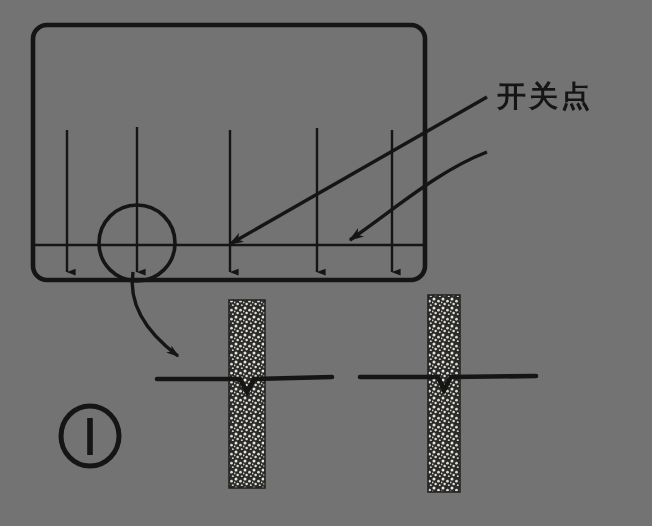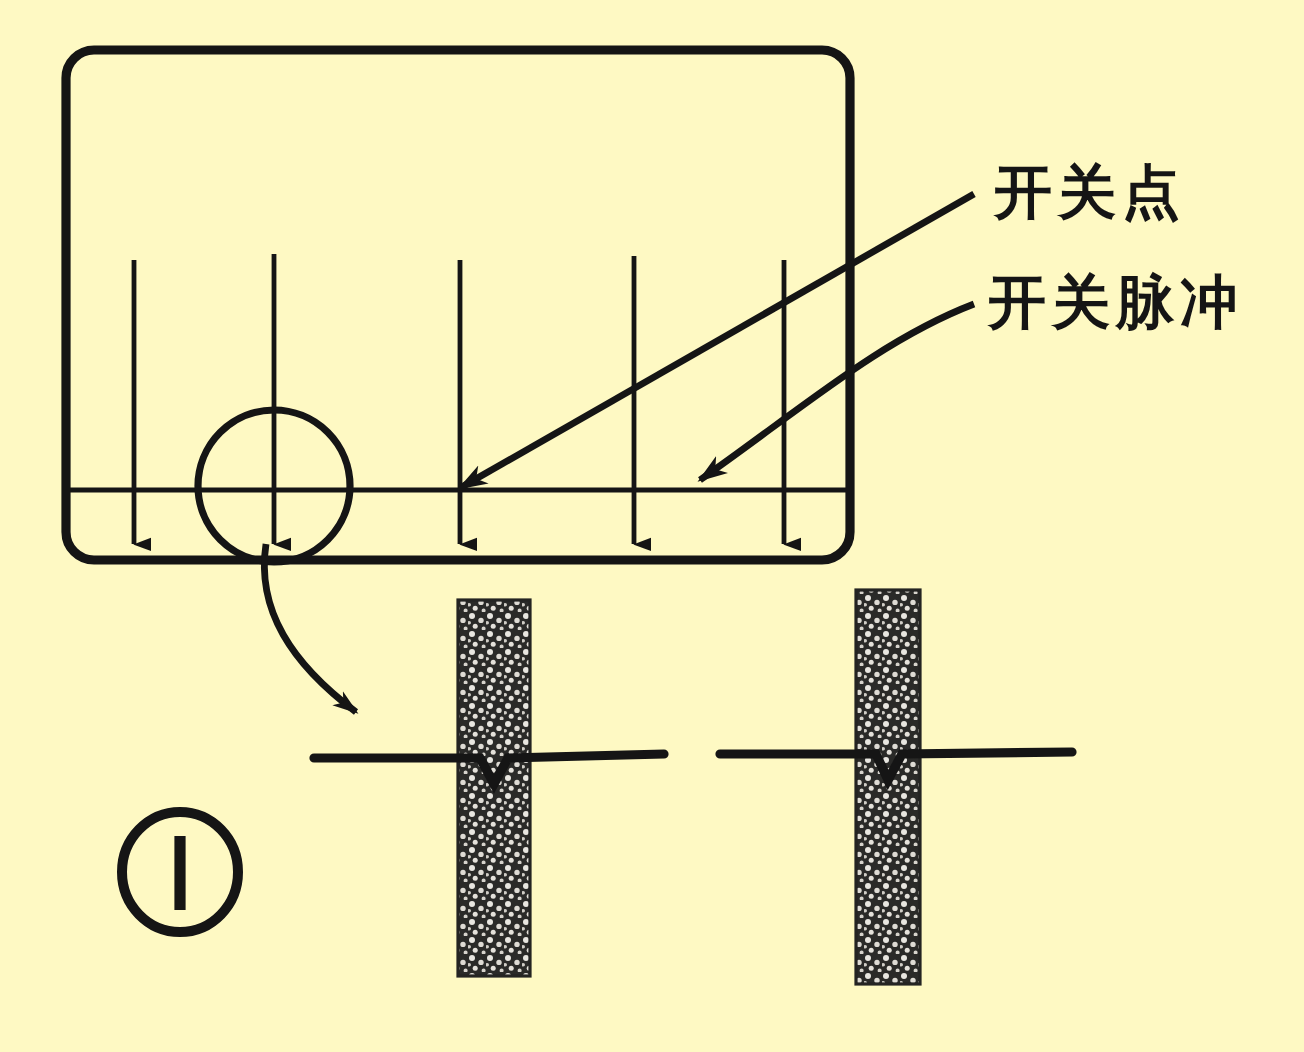--- a/index.html
+++ b/index.html
@@ -8,21 +8,21 @@
     padding: 0;
     background: #ffffff;
   }
   body {
     font-family: "DejaVu Sans", "Liberation Sans", sans-serif;
   }
   #stage {
     position: relative;
     width: 652px;
     height: 526px;
-    background: #fef9c3;
+    background: #737373;
     overflow: hidden;
   }
   #figure-svg {
     position: absolute;
     left: 0;
     top: 0;
     width: 652px;
     height: 526px;
     display: block;
   }
@@ -108,15 +108,14 @@
     </g>
 
     <g>
       <ellipse cx="90" cy="436" rx="29" ry="30" fill="none" stroke="#151515" stroke-width="5"></ellipse>
       <line x1="90" y1="418" x2="90" y2="455" stroke="#151515" stroke-width="5.6" stroke-linecap="butt"></line>
     </g>
   </svg>
 
   <div class="label-text" id="label-switch-point">开关点</div>
 
-  <div class="label-text" id="label-switch-pulse">开关脉冲</div>
 
 </div>
 
 </body></html>

